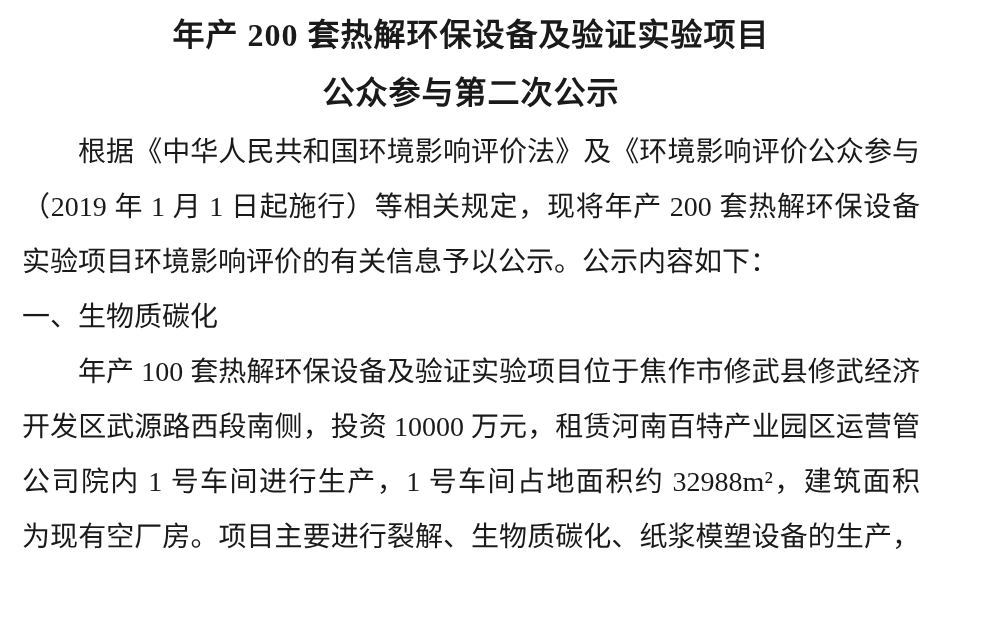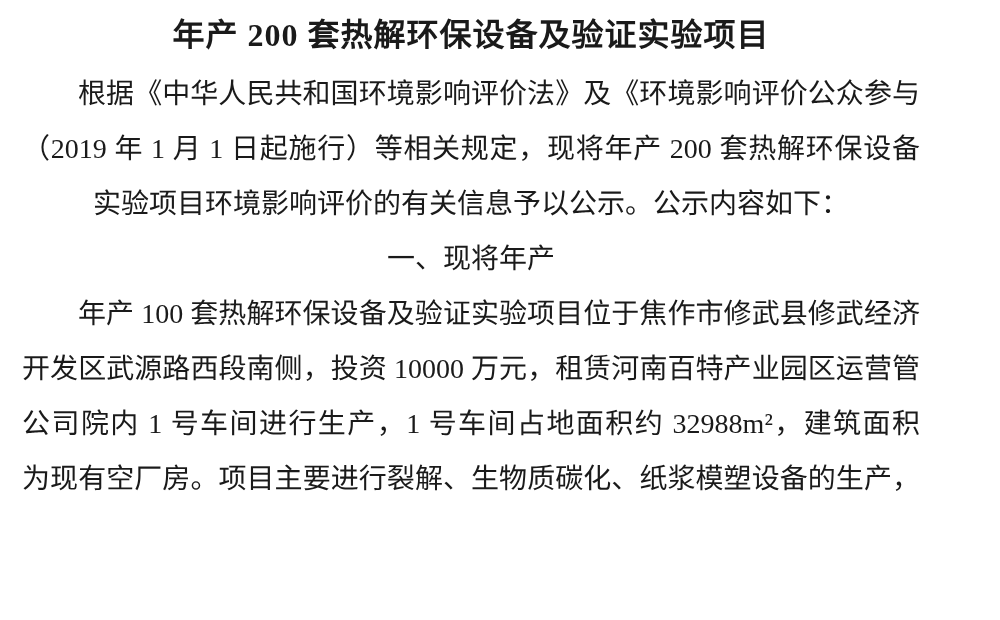--- a/index.html
+++ b/index.html
@@ -31,21 +31,20 @@
     line-height: 58px;
     letter-spacing: 1px;
     white-space: nowrap;
   }
   .body-line {
     font-size: 28px;
     line-height: 55px;
     height: 55px;
     white-space: nowrap;
     overflow: hidden;
-    text-align: center;
   }
   
   .fill {
     white-space: normal;
     text-align: justify;
     text-align-last: justify;
   }
   .indent {
     text-indent: 56px;
   }
@@ -53,30 +52,31 @@
     margin: 0;
   }
 </style>
 </head>
 <body>
 
 <div class="doc">
 
   <div class="title-block">
     <div class="title-line">年产 200 套热解环保设备及验证实验项目</div>
+    <div class="title-line">公众参与第二次公示</div>
   </div>
 
   <div class="para">
     <div class="body-line fill indent">根据《中华人民共和国环境影响评价法》及《环境影响评价公众参与办法》</div>
     <div class="body-line fill">（2019 年 1 月 1 日起施行）等相关规定，现将年产 200 套热解环保设备及验证</div>
     <div class="body-line">实验项目环境影响评价的有关信息予以公示。公示内容如下：</div>
   </div>
 
   <div class="para">
-    <div class="body-line">一、现将年产</div>
+    <div class="body-line">一、生物质碳化</div>
   </div>
 
   <div class="para">
     <div class="body-line fill indent">年产 100 套热解环保设备及验证实验项目位于焦作市修武县修武经济技术</div>
     <div class="body-line fill">开发区武源路西段南侧，投资 10000 万元，租赁河南百特产业园区运营管理有限</div>
     <div class="body-line fill">公司院内 1 号车间进行生产，1 号车间占地面积约 32988m²，建筑面积 32988m²，</div>
     <div class="body-line fill">为现有空厂房。项目主要进行裂解、生物质碳化、纸浆模塑设备的生产，以及产</div>
   </div>
 
 </div>

